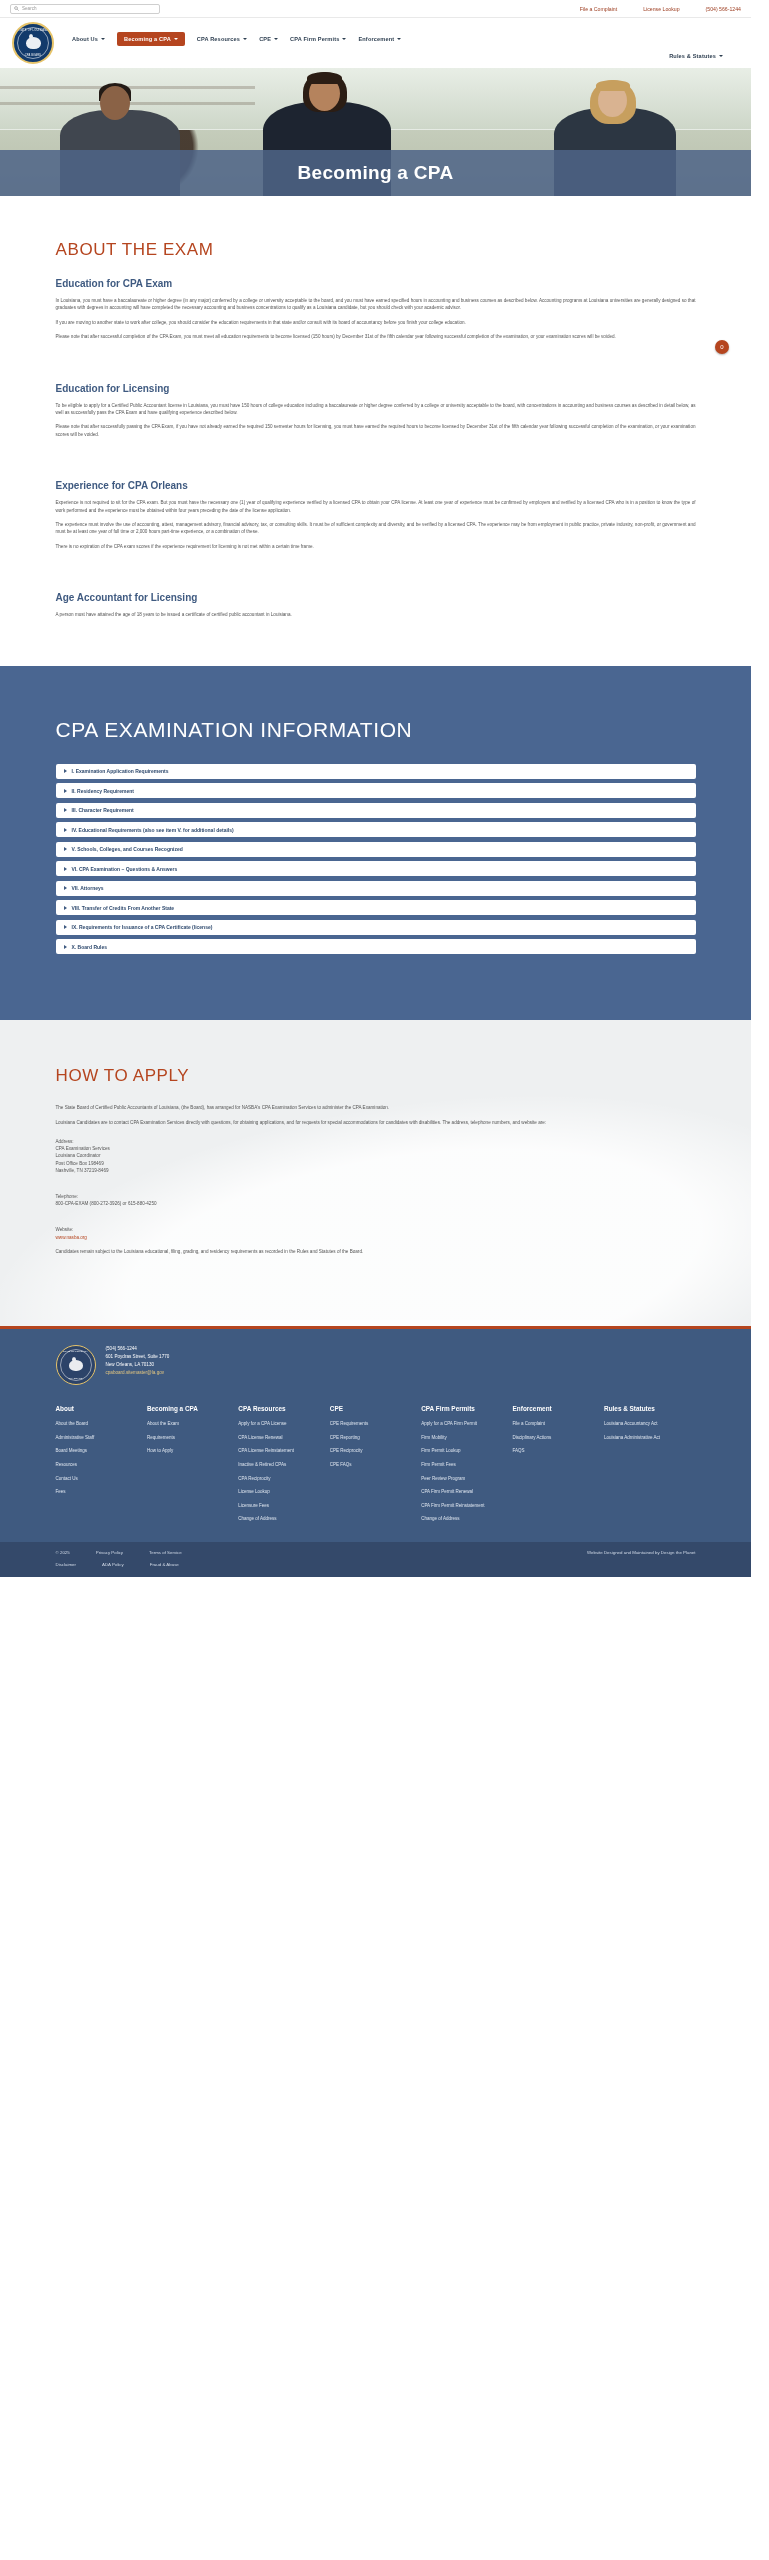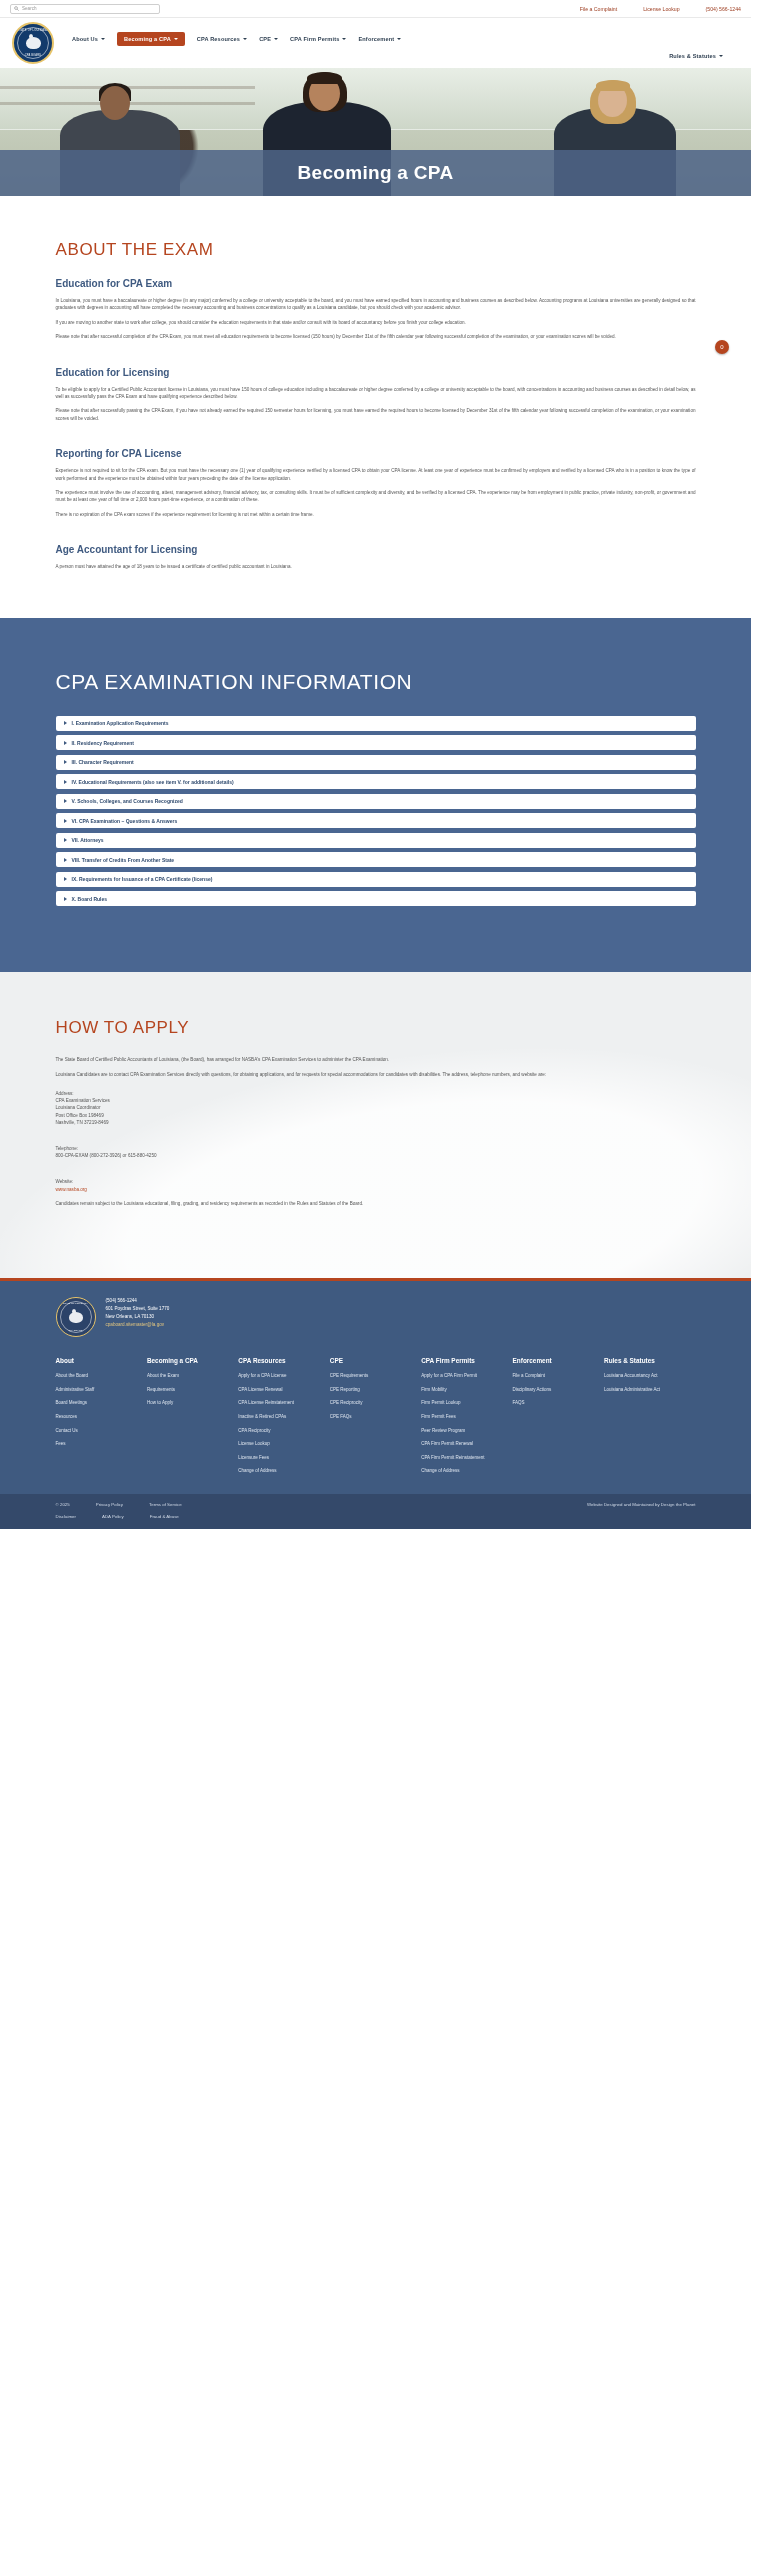--- a/index.html
+++ b/index.html
@@ -204,21 +204,21 @@
     font-weight: normal;
     letter-spacing: .6px;
     margin: 0 0 18px 0;
   }
   h2.sub-h {
     font-size: 10px;
     color: #3f5a80;
     margin: 0 0 8px 0;
     font-weight: bold;
   }
-  h2.sub-h.spaced { margin-top: 26px; }
+  h2.sub-h.spaced { margin-top: 42px; }
   p.body {
     font-size: 4.6px;
     line-height: 7.4px;
     color: #555;
     margin: 0 0 7px 0;
     text-align: justify;
   }
 
   
   .section-blue {
@@ -426,21 +426,21 @@
 
       <h2 class="sub-h">Education for CPA Exam</h2>
       <p class="body">In Louisiana, you must have a baccalaureate or higher degree (in any major) conferred by a college or university acceptable to the board, and you must have earned specified hours in accounting and business courses as described below. Accounting programs at Louisiana universities are generally designed so that graduates with degrees in accounting will have completed the necessary accounting and business concentrations to qualify as a Louisiana candidate, but you should check with your academic advisor.</p>
       <p class="body">If you are moving to another state to work after college, you should consider the education requirements in that state and/or consult with its board of accountancy before you finish your college education.</p>
       <p class="body">Please note that after successful completion of the CPA Exam, you must meet all education requirements to become licensed (150 hours) by December 31st of the fifth calendar year following successful completion of the examination, or your examination scores will be voided.</p>
 
       <h2 class="sub-h spaced">Education for Licensing</h2>
       <p class="body">To be eligible to apply for a Certified Public Accountant license in Louisiana, you must have 150 hours of college education including a baccalaureate or higher degree conferred by a college or university acceptable to the board, with concentrations in accounting and business courses as described in detail below, as well as successfully pass the CPA Exam and have qualifying experience described below.</p>
       <p class="body">Please note that after successfully passing the CPA Exam, if you have not already earned the required 150 semester hours for licensing, you must have earned the required hours to become licensed by December 31st of the fifth calendar year following successful completion of the examination, or your examination scores will be voided.</p>
 
-      <h2 class="sub-h spaced">Reporting for CPA License</h2>
+      <h2 class="sub-h spaced">Experience for CPA Orleans</h2>
       <p class="body">Experience is not required to sit for the CPA exam. But you must have the necessary one (1) year of qualifying experience verified by a licensed CPA to obtain your CPA license. At least one year of experience must be confirmed by employers and verified by a licensed CPA who is in a position to know the type of work performed and the experience must be obtained within four years preceding the date of the license application.</p>
       <p class="body">The experience must involve the use of accounting, attest, management advisory, financial advisory, tax, or consulting skills. It must be of sufficient complexity and diversity, and be verified by a licensed CPA. The experience may be from employment in public practice, private industry, non-profit, or government and must be at least one year of full time or 2,000 hours part-time experience, or a combination of these.</p>
       <p class="body">There is no expiration of the CPA exam scores if the experience requirement for licensing is not met within a certain time frame.</p>
 
       <h2 class="sub-h spaced">Age Accountant for Licensing</h2>
       <p class="body">A person must have attained the age of 18 years to be issued a certificate of certified public accountant in Louisiana.</p>
     </div>
   </div>
 
   <div class="section-blue">

